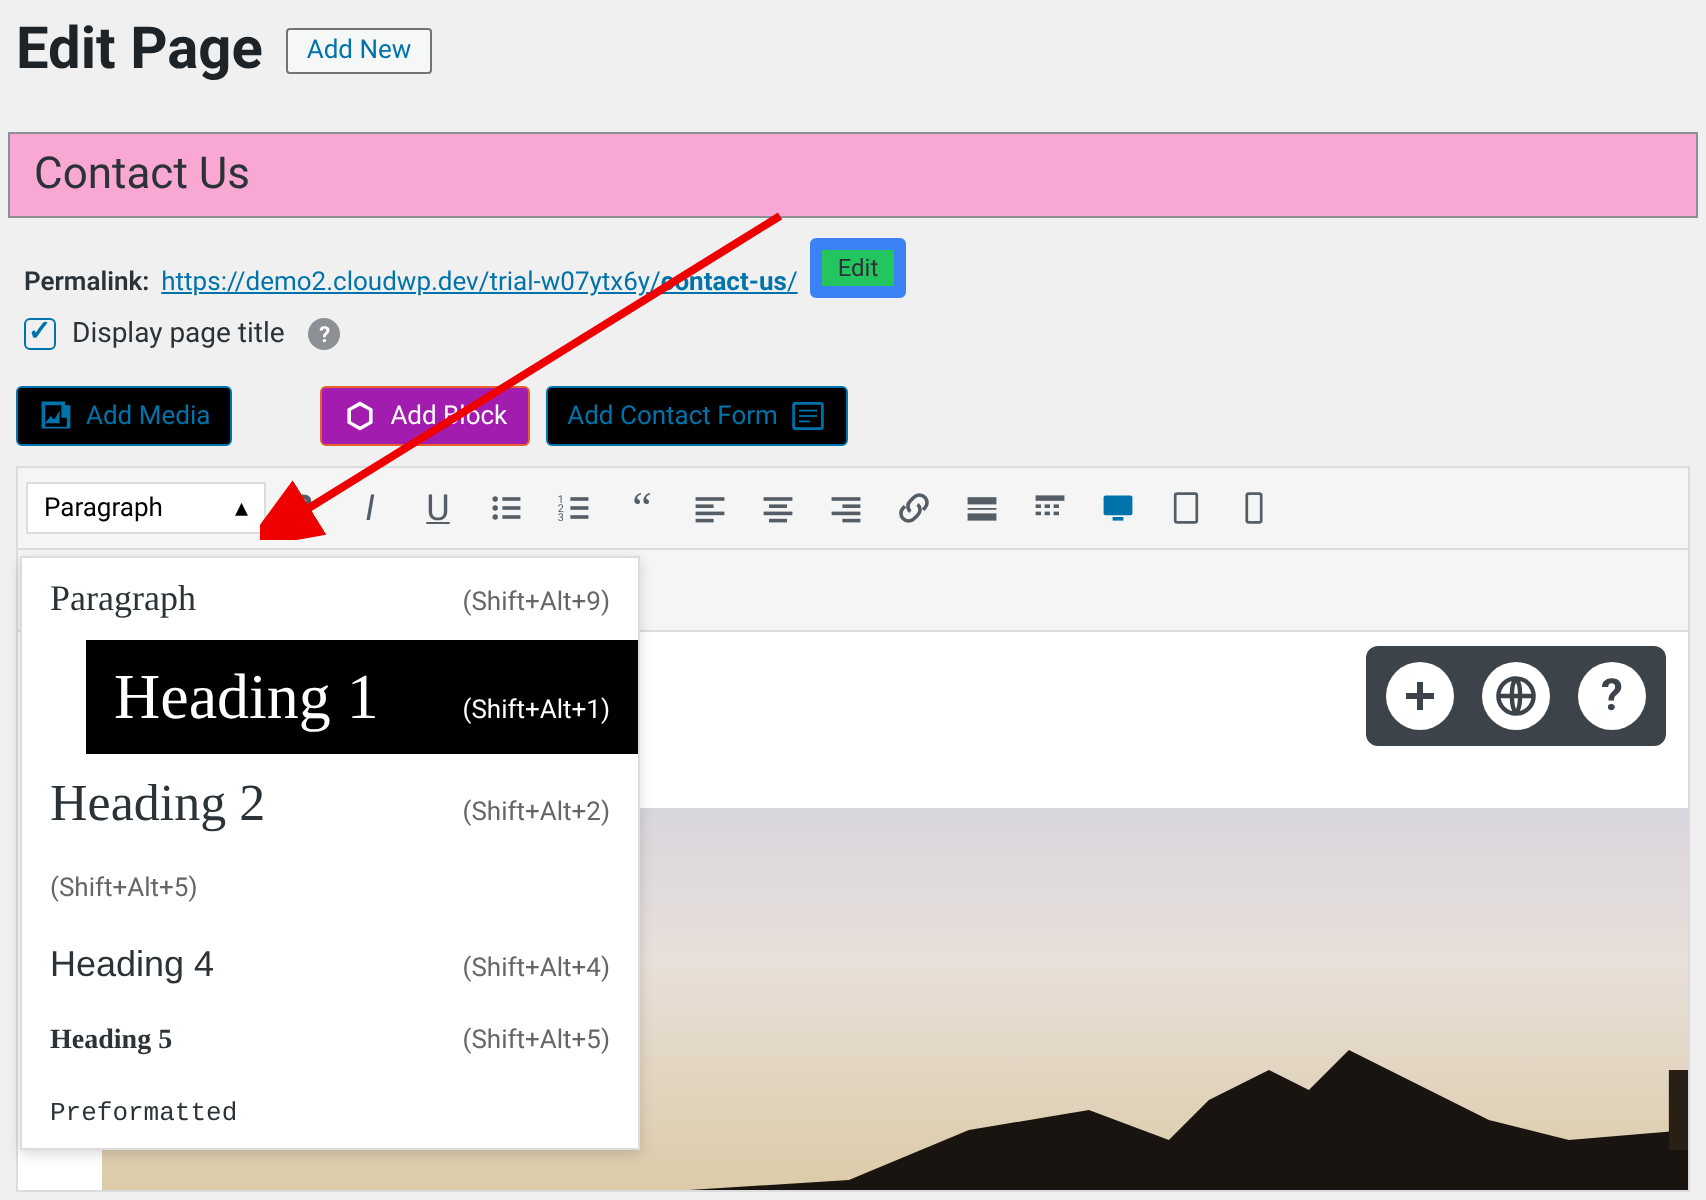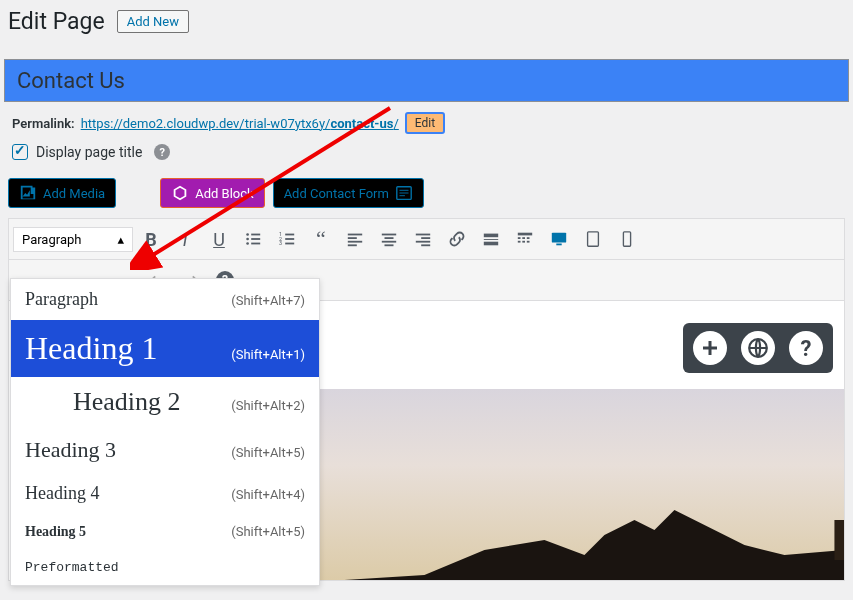--- a/index.html
+++ b/index.html
@@ -1,50 +1,50 @@
 <!DOCTYPE html>
 <html><head>
 <meta charset="utf-8">
 <style>
 * { margin: 0; padding: 0; box-sizing: border-box; font-family: -apple-system, BlinkMacSystemFont, "Segoe UI", Roboto, sans-serif; }
 body { background: #f0f0f1; width: 853px; height: 600px; overflow: hidden; position: relative; }
 .header { padding: 8px 8px 12px 8px; }
 .page-title-row { display: flex; align-items: center; gap: 12px; margin-bottom: 12px; }
-.page-title { font-size: 23px; font-weight: 400; color: #1d2327; }
+.page-title { font-size: 29px; font-weight: 700; color: #1d2327; }
 .add-new-btn { border: 1px solid #737373; color: #0073aa; background: #f6f7f7; padding: 3px 9px; font-size: 13px; cursor: pointer; border-radius: 2px; }
 .title-input-wrap { padding: 0 4px; }
-.title-input { width: 100%; font-size: 22px; padding: 8px 12px; border: 1px solid #8c8f94; background: #3b82f6; border-radius: 0; color: #2c3338; }
-.permalink-row { padding: 10px 12px 0 12px; font-size: 13px; display: flex; align-items: center; gap: 6px; color: #2c3338; }
+.title-input { width: 100%; font-size: 22px; padding: 8px 12px; border: 1px solid #8c8f94; background: #f9a8d4; border-radius: 0; color: #2c3338; }
+.permalink-row { padding: 10px 12px 0 12px; font-size: 13px; display: flex; align-items: flex-end; gap: 6px; color: #2c3338; }
 .permalink-label { font-weight: 600; }
 .permalink-link { color: #0073aa; text-decoration: underline; cursor: pointer; }
 .permalink-slug { font-weight: 700; }
-.edit-btn { border: 2px solid #3b82f6; color: #2c3338; background: #fdba74; padding: 2px 8px; font-size: 12px; cursor: pointer; border-radius: 3px; }
+.edit-btn { border: 6px solid #3b82f6; color: #2c3338; background: #22c55e; padding: 2px 8px; font-size: 12px; cursor: pointer; border-radius: 3px; }
 .display-title-row { padding: 10px 12px; display: flex; align-items: flex-end; gap: 8px; font-size: 14px; color: #2c3338; }
 .checkbox { appearance: none; width: 16px; height: 16px; border: 1px solid #0073aa; border-radius: 3px; position: relative; cursor: pointer; }
 .checkbox:checked::after { content: "✓"; position: absolute; top: -3px; left: 1px; color: #0073aa; font-size: 14px; font-weight: bold; }
 .help-icon { width: 16px; height: 16px; border-radius: 50%; background: #8c8f94; color: #fff; display: inline-flex; align-items: center; justify-content: center; font-size: 11px; font-weight: bold; margin-left: 4px; }
 .action-row { padding: 8px 8px 4px 8px; display: flex; gap: 8px; }
 .action-btn { display: flex; align-items: center; gap: 6px; padding: 5px 10px; border: 1px solid #0073aa; background: #000000; color: #0073aa; font-size: 13px; cursor: pointer; border-radius: 3px; }
 .action-btn.primary { background: #a21caf; border-color: #e9602c; color: #fff; margin-left: 36px; }
 .action-btn .icon { width: 18px; height: 18px; }
 .toolbar { background: #f5f5f5; border: 1px solid #dcdcde; margin: 6px 8px 0 8px; }
 .toolbar-row { display: flex; align-items: center; border-bottom: 1px solid #dcdcde; padding: 4px; gap: 2px; }
 .toolbar-row:last-child { border-bottom: none; }
 .format-dropdown { display: flex; align-items: center; justify-content: space-between; width: 120px; border: 1px solid #dcdcde; background: #fff; padding: 4px 8px; font-size: 13px; cursor: pointer; }
 .toolbar-btn { width: 32px; height: 32px; display: flex; align-items: center; justify-content: center; cursor: pointer; color: #555d66; font-size: 18px; }
 .dropdown-menu { position: absolute; top: 278px; left: 10px; width: 310px; background: #fff; border: 1px solid #dcdcde; box-shadow: 0 2px 6px rgba(0,0,0,0.15); z-index: 100; }
 .dropdown-item { display: flex; justify-content: space-between; align-items: baseline; padding: 10px 14px; cursor: pointer; color: #2c3338; }
-.dropdown-item.selected { background: #1d4ed8; color: #fff; }
+.dropdown-item.selected { background: #000000; color: #fff; margin-left: 32px; }
 .dropdown-item.selected .shortcut { color: #fff; }
 .shortcut { font-size: 13px; color: #666; }
 .di-paragraph .lbl { font-family: Georgia, serif; font-size: 18px; }
 .di-h1 .lbl { font-family: Georgia, serif; font-size: 32px; font-weight: 400; }
-.di-h2 .lbl { font-family: Georgia, serif; font-size: 26px; font-weight: 400; margin-left: 48px; }
+.di-h2 .lbl { font-family: Georgia, serif; font-size: 26px; font-weight: 400; }
 .di-h3 .lbl { font-family: Georgia, serif; font-size: 22px; font-weight: 400; }
-.di-h4 .lbl { font-family: Liberation Serif, serif; font-size: 18px; font-weight: 400; }
+.di-h4 .lbl { font-family: Liberation Sans, sans-serif; font-size: 18px; font-weight: 400; }
 .di-h5 .lbl { font-family: Georgia, serif; font-size: 14px; font-weight: 700; }
 .di-h6 .lbl { font-family: Georgia, serif; font-size: 13px; font-weight: 400; }
 .di-pre .lbl { font-family: "Courier New", monospace; font-size: 13px; }
 .content-area { margin: 0 8px; background: #fff; border: 1px solid #dcdcde; border-top: none; height: 280px; position: relative; }
 .content-img { position: absolute; top: 88px; left: 42px; right: 0; bottom: 0; background: linear-gradient(180deg, #d9d5dd 0%, #e8dfd9 40%, #dccba8 100%); }
 .silhouette { position: absolute; right: 0; bottom: 0; width: 65%; height: 80px; }
 .floating-actions { position: absolute; top: 323px; right: 20px; background: #3c434a; border-radius: 6px; padding: 8px 10px; display: flex; gap: 14px; z-index: 50; }
 .floating-btn { width: 34px; height: 34px; border-radius: 50%; background: #fff; color: #3c434a; display: flex; align-items: center; justify-content: center; font-size: 22px; font-weight: bold; cursor: pointer; }
 .arrow { position: absolute; top: 100px; left: 130px; z-index: 200; pointer-events: none; }
 </style>
@@ -228,32 +228,31 @@
     <svg class="silhouette" viewBox="0 0 500 80" preserveAspectRatio="xMaxYMax meet">
       <path d="M0 80 L80 75 L140 50 L200 40 L240 55 L260 35 L290 20 L310 30 L330 10 L360 25 L400 45 L440 55 L500 50 L500 80 Z" fill="#1a1410"></path>
       <rect x="490" y="20" width="10" height="40" fill="#2a1f15"></rect>
     </svg>
   </div>
 </div>
 
 <div class="dropdown-menu" id="format-menu">
     <div class="dropdown-item di-paragraph">
       <span class="lbl">Paragraph</span>
-      <span class="shortcut">(Shift+Alt+7)</span>
+      <span class="shortcut">(Shift+Alt+9)</span>
     </div>
     <div class="dropdown-item di-h1 selected">
       <span class="lbl">Heading 1</span>
       <span class="shortcut">(Shift+Alt+1)</span>
     </div>
     <div class="dropdown-item di-h2">
       <span class="lbl">Heading 2</span>
       <span class="shortcut">(Shift+Alt+2)</span>
     </div>
     <div class="dropdown-item di-h3">
-      <span class="lbl">Heading 3</span>
       <span class="shortcut">(Shift+Alt+5)</span>
     </div>
     <div class="dropdown-item di-h4">
       <span class="lbl">Heading 4</span>
       <span class="shortcut">(Shift+Alt+4)</span>
     </div>
     <div class="dropdown-item di-h5">
       <span class="lbl">Heading 5</span>
       <span class="shortcut">(Shift+Alt+5)</span>
     </div>

